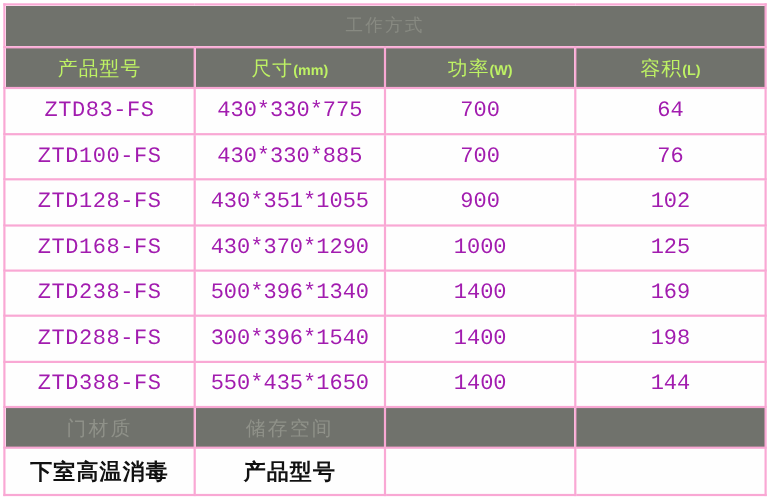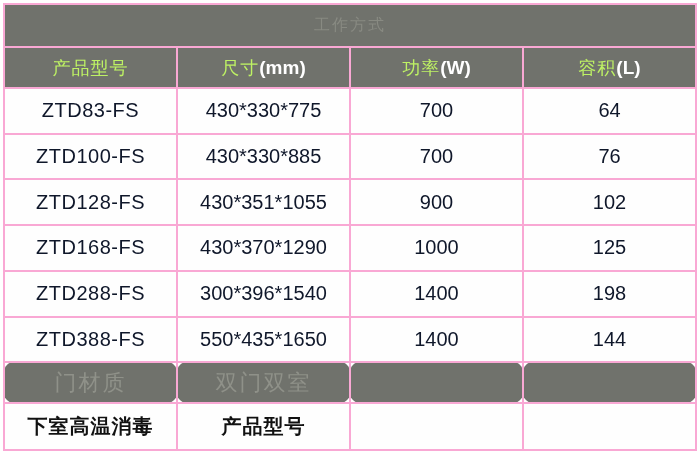--- a/index.html
+++ b/index.html
@@ -56,38 +56,38 @@
   tr.col-header-row td {
     height: 31px;
     font-size: 18px;
   }
   .hdr-cn {
     color: #bef264;
     letter-spacing: 1px;
     margin-top: 48px;
   }
   .hdr-unit {
-    color: #ffffff;
+    color: #bef264;
     font-weight: bold;
-    font-size: 19px;
+    font-size: 13px;
   }
   tr.data-row td {
     height: 35px;
     font-size: 20px;
-    color: #0f172a;
+    color: #a21caf;
+    font-family: Liberation Mono, monospace;
   }
   tr.data-row td.model-cell {
     letter-spacing: 0.5px;
   }
   tr.footer-header-row td {
     height: 31px;
-    font-size: 22px;
+    font-size: 18px;
     letter-spacing: 2px;
     color: #8f9189;
-    border-radius: 10px;
   }
   tr.footer-value-row td {
     height: 36px;
     font-size: 20px;
     font-weight: bold;
     color: #111111;
     letter-spacing: 1px;
   }
 </style>
 </head>
@@ -138,35 +138,41 @@
         <td>900</td>
         <td>102</td>
       </tr>
       <tr class="white-row data-row">
         <td class="model-cell">ZTD168-FS</td>
         <td>430*370*1290</td>
         <td>1000</td>
         <td>125</td>
       </tr>
       <tr class="white-row data-row">
+        <td class="model-cell">ZTD238-FS</td>
+        <td>500*396*1340</td>
+        <td>1400</td>
+        <td>169</td>
+      </tr>
+      <tr class="white-row data-row">
         <td class="model-cell">ZTD288-FS</td>
         <td>300*396*1540</td>
         <td>1400</td>
         <td>198</td>
       </tr>
       <tr class="white-row data-row">
         <td class="model-cell">ZTD388-FS</td>
         <td>550*435*1650</td>
         <td>1400</td>
         <td>144</td>
       </tr>
 
       <tr class="gray-row footer-header-row">
         <td>门材质</td>
-        <td>双门双室</td>
+        <td>储存空间</td>
         <td></td>
         <td></td>
       </tr>
       <tr class="white-row footer-value-row">
         <td>下室高温消毒</td>
         <td>产品型号</td>
         <td></td>
         <td></td>
       </tr>
     </tbody>

